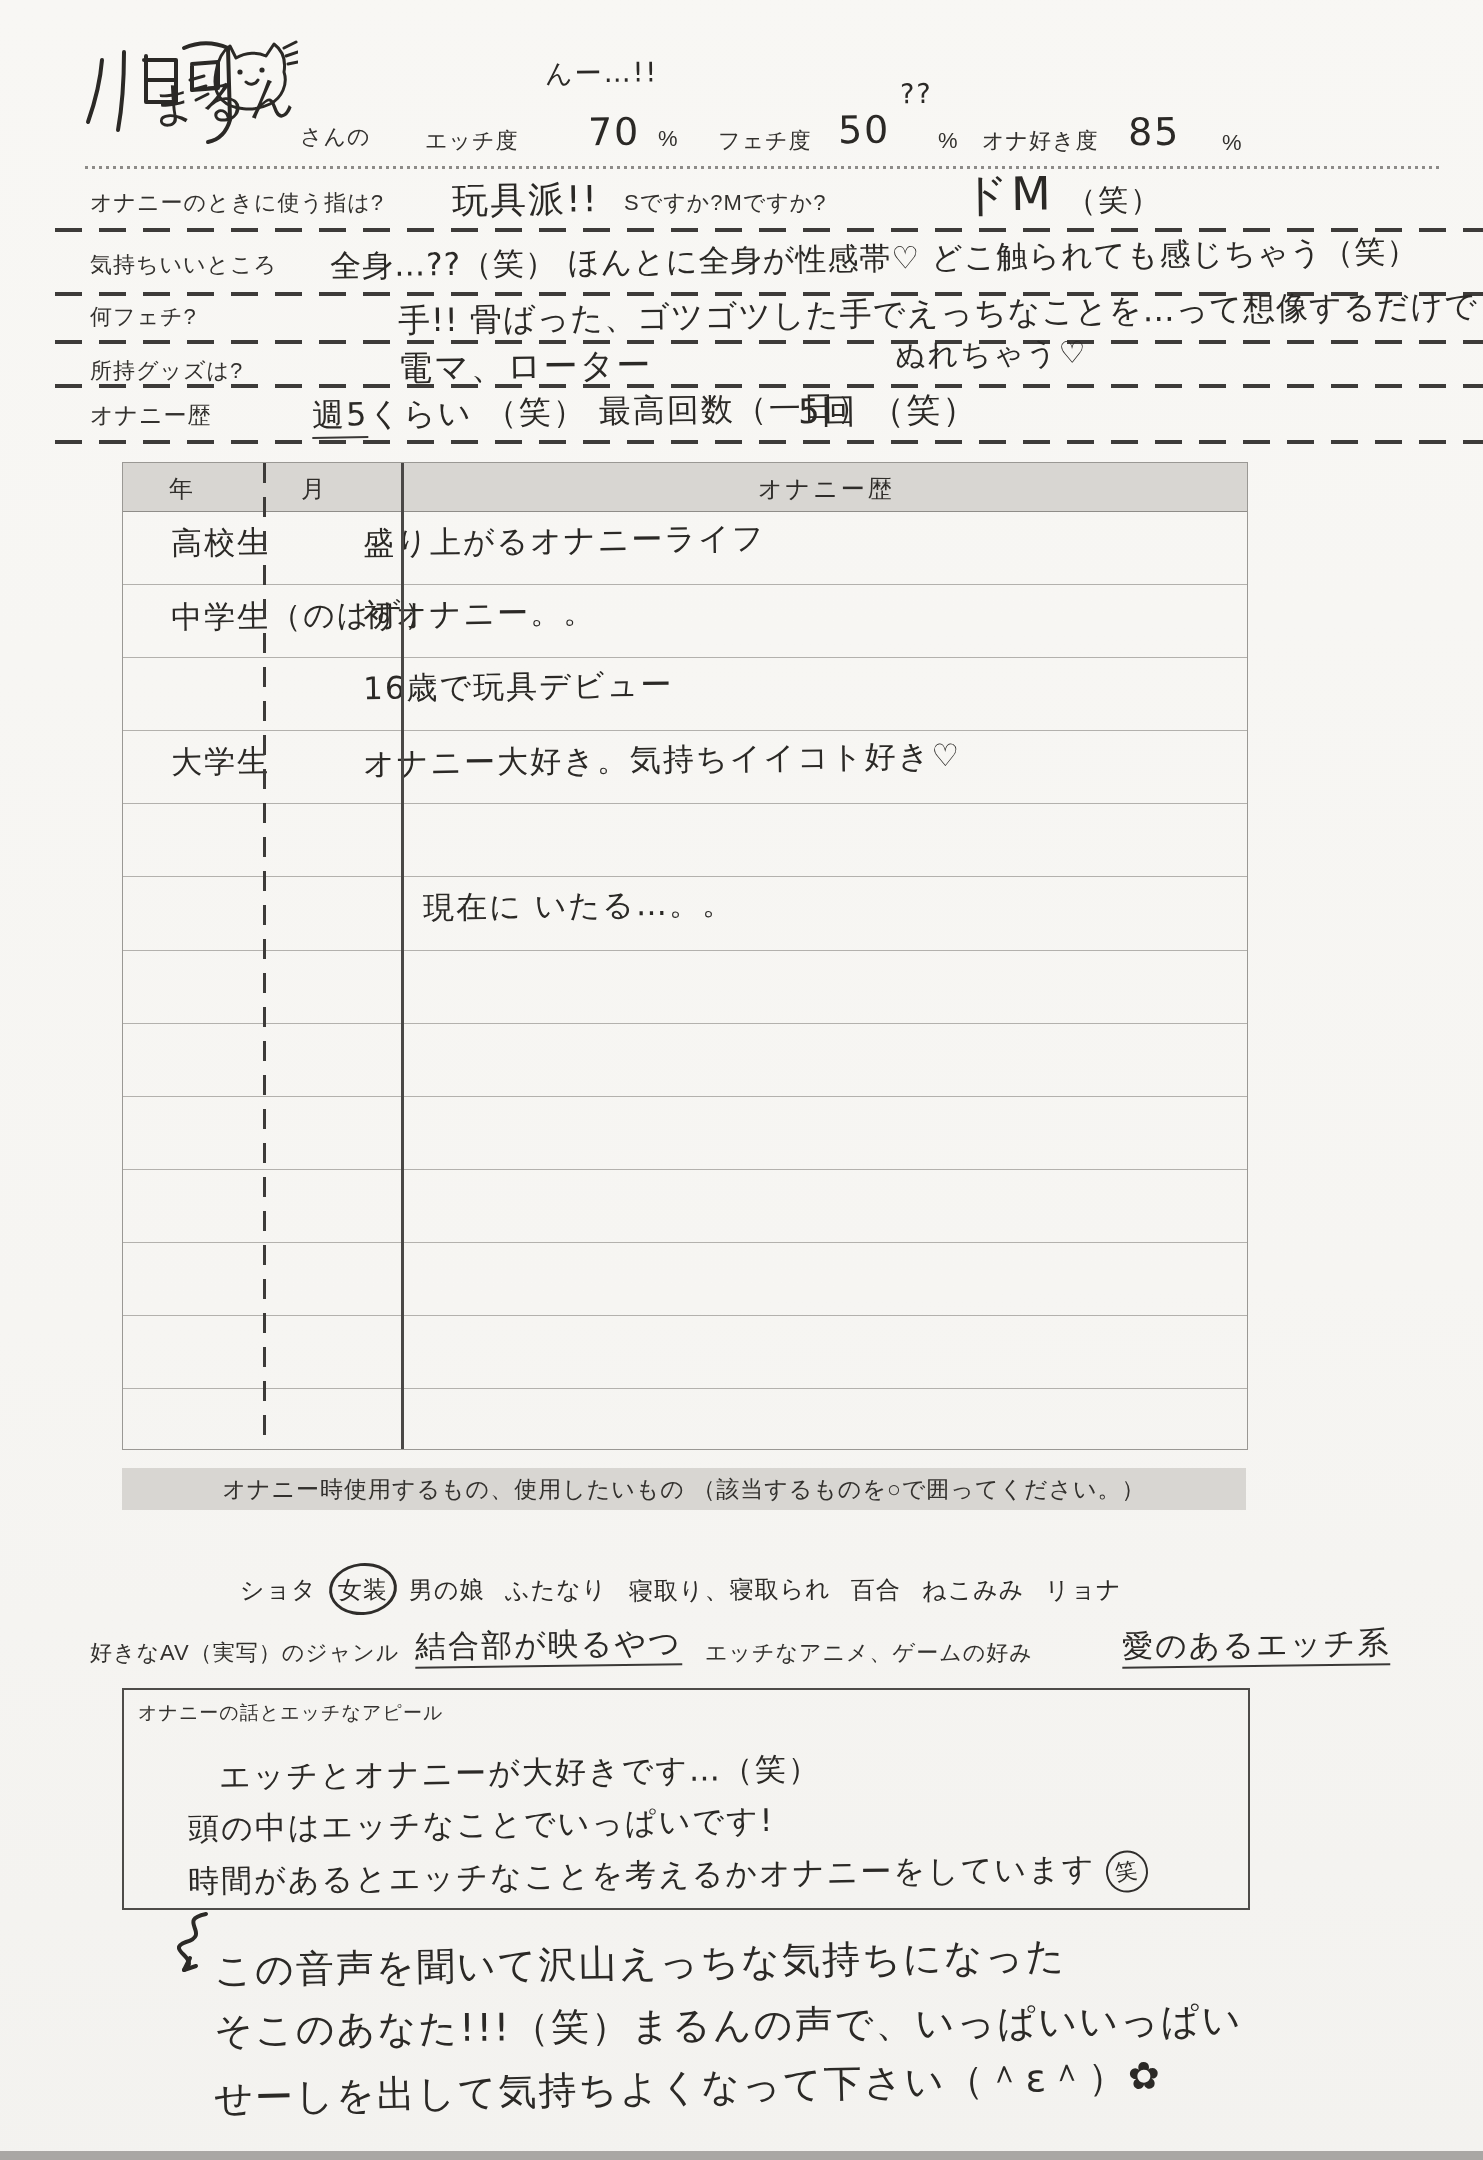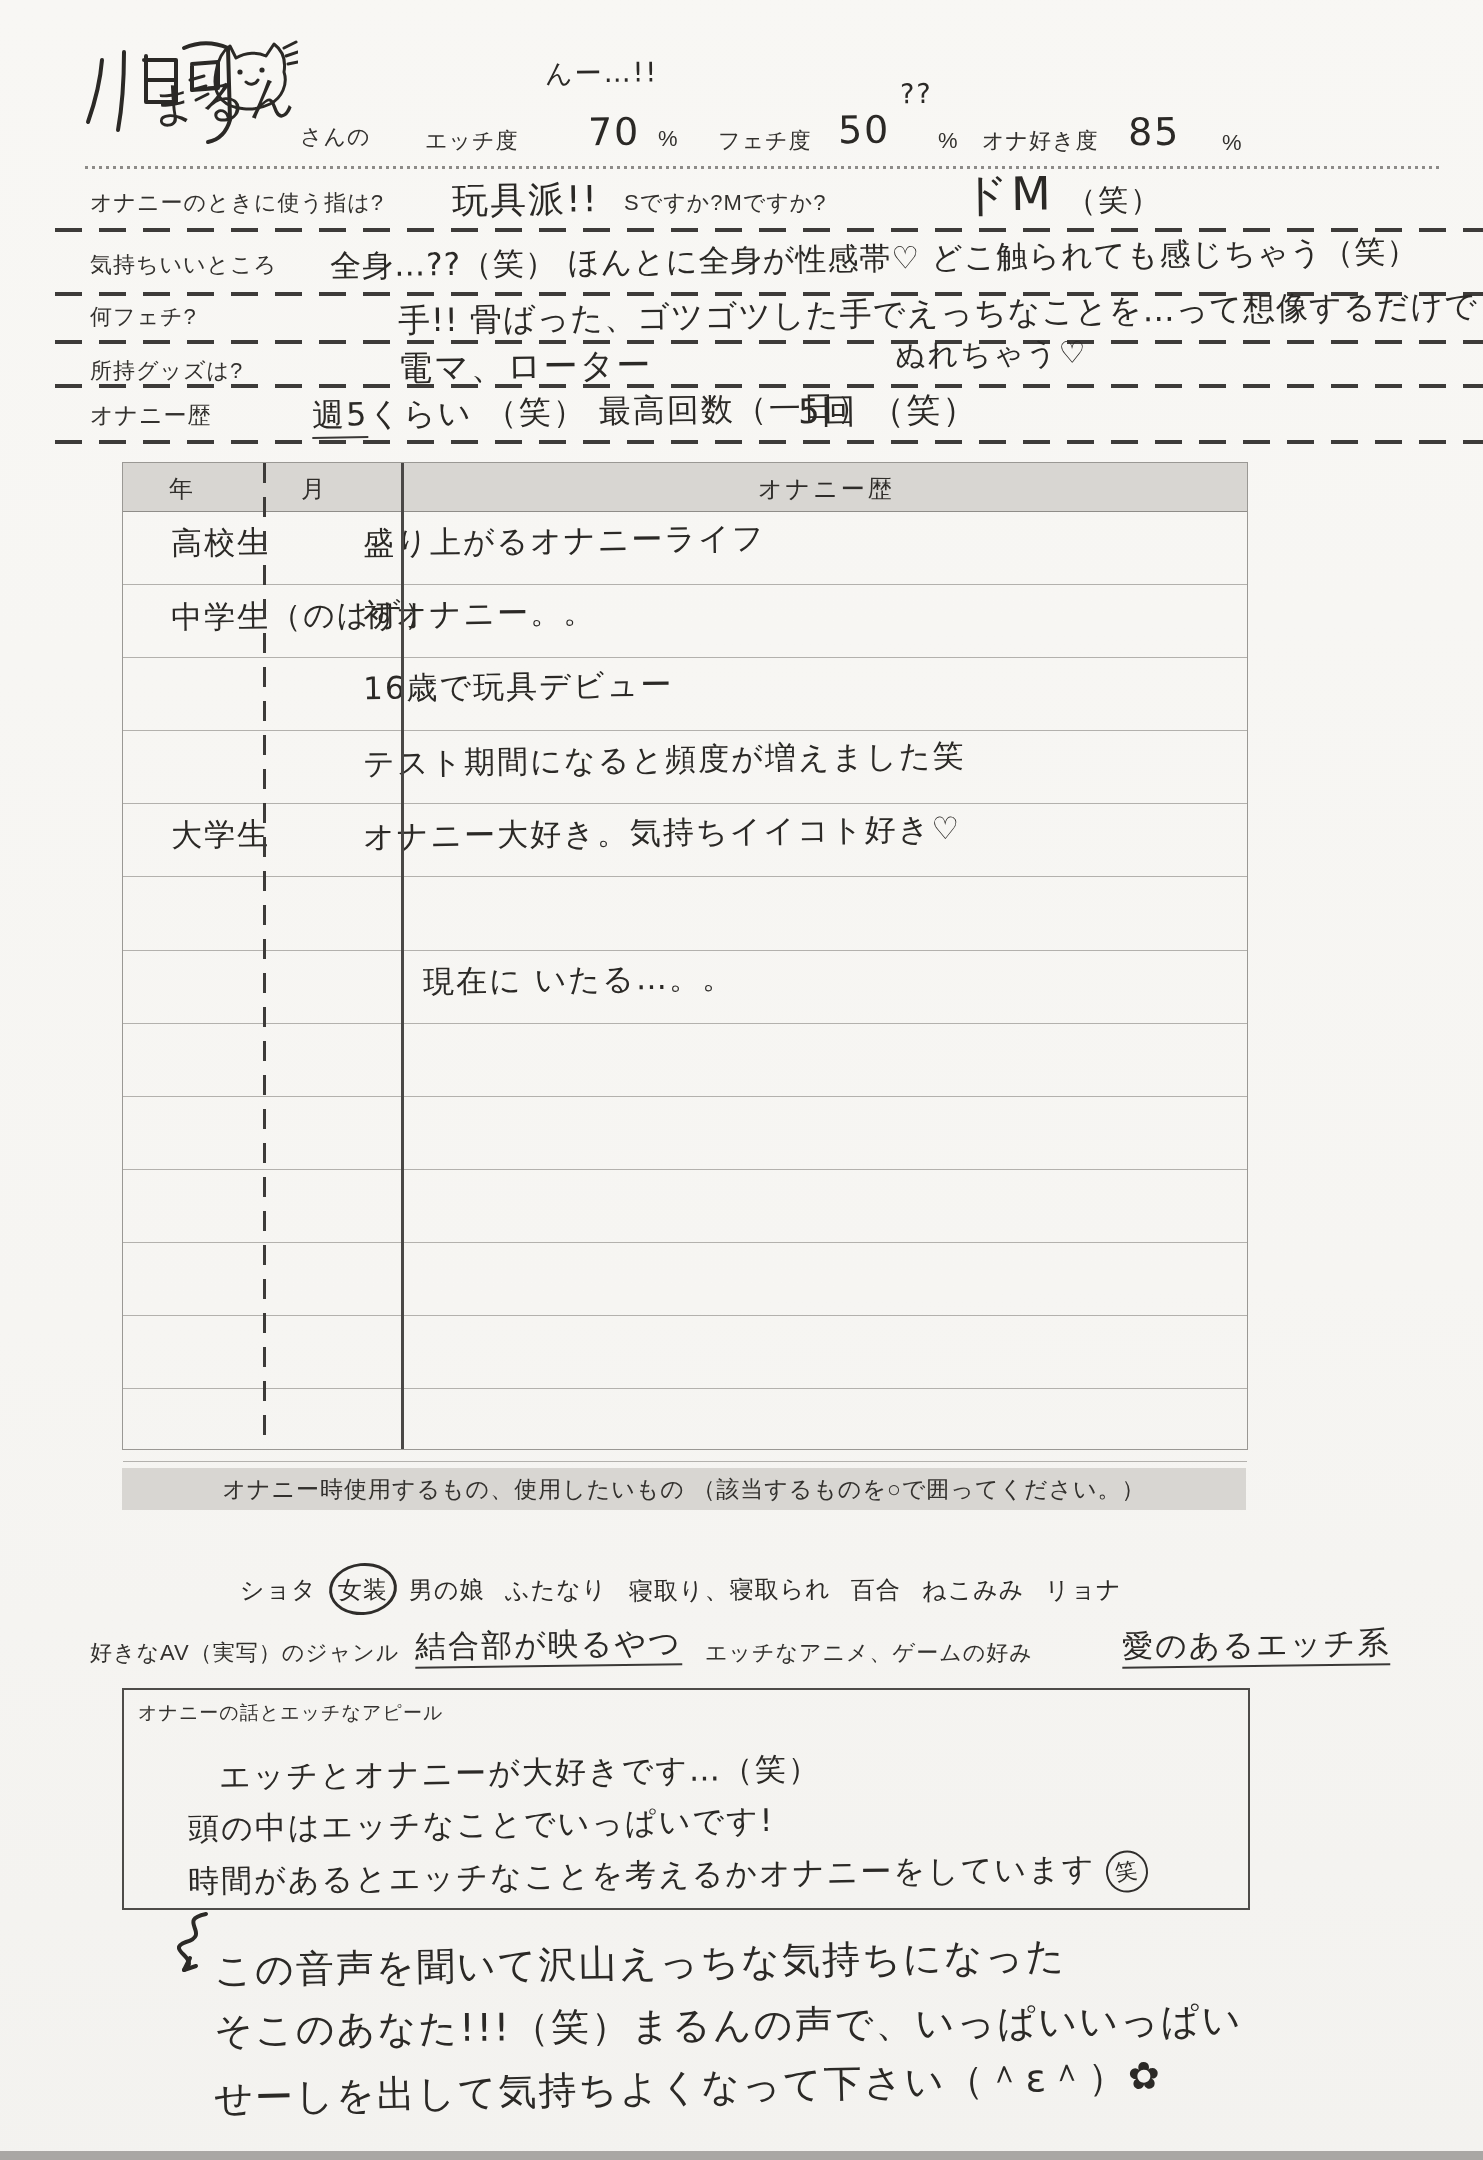--- a/index.html
+++ b/index.html
@@ -134,24 +134,20 @@
     <div class="hrow">
       <div class="cell-year hand">中学生（のはず）</div>
       <div class="cell-entry hand" style="left: 240px;">初オナニー。。</div>
     </div>
 
     <div class="hrow">
       <div class="cell-year hand"></div>
       <div class="cell-entry hand" style="left: 240px;">16歳で玩具デビュー</div>
     </div>
 
-    <div class="hrow">
-      <div class="cell-year hand"></div>
-      <div class="cell-entry hand" style="left: 240px;">テスト期間になると頻度が増えました笑</div>
-    </div>
 
     <div class="hrow">
       <div class="cell-year hand">大学生</div>
       <div class="cell-entry hand" style="left: 240px;">オナニー大好き。気持ちイイコト好き♡</div>
     </div>
 
     <div class="hrow">
       <div class="cell-year hand"></div>
       <div class="cell-entry hand" style="left: 210px;"></div>
     </div>

